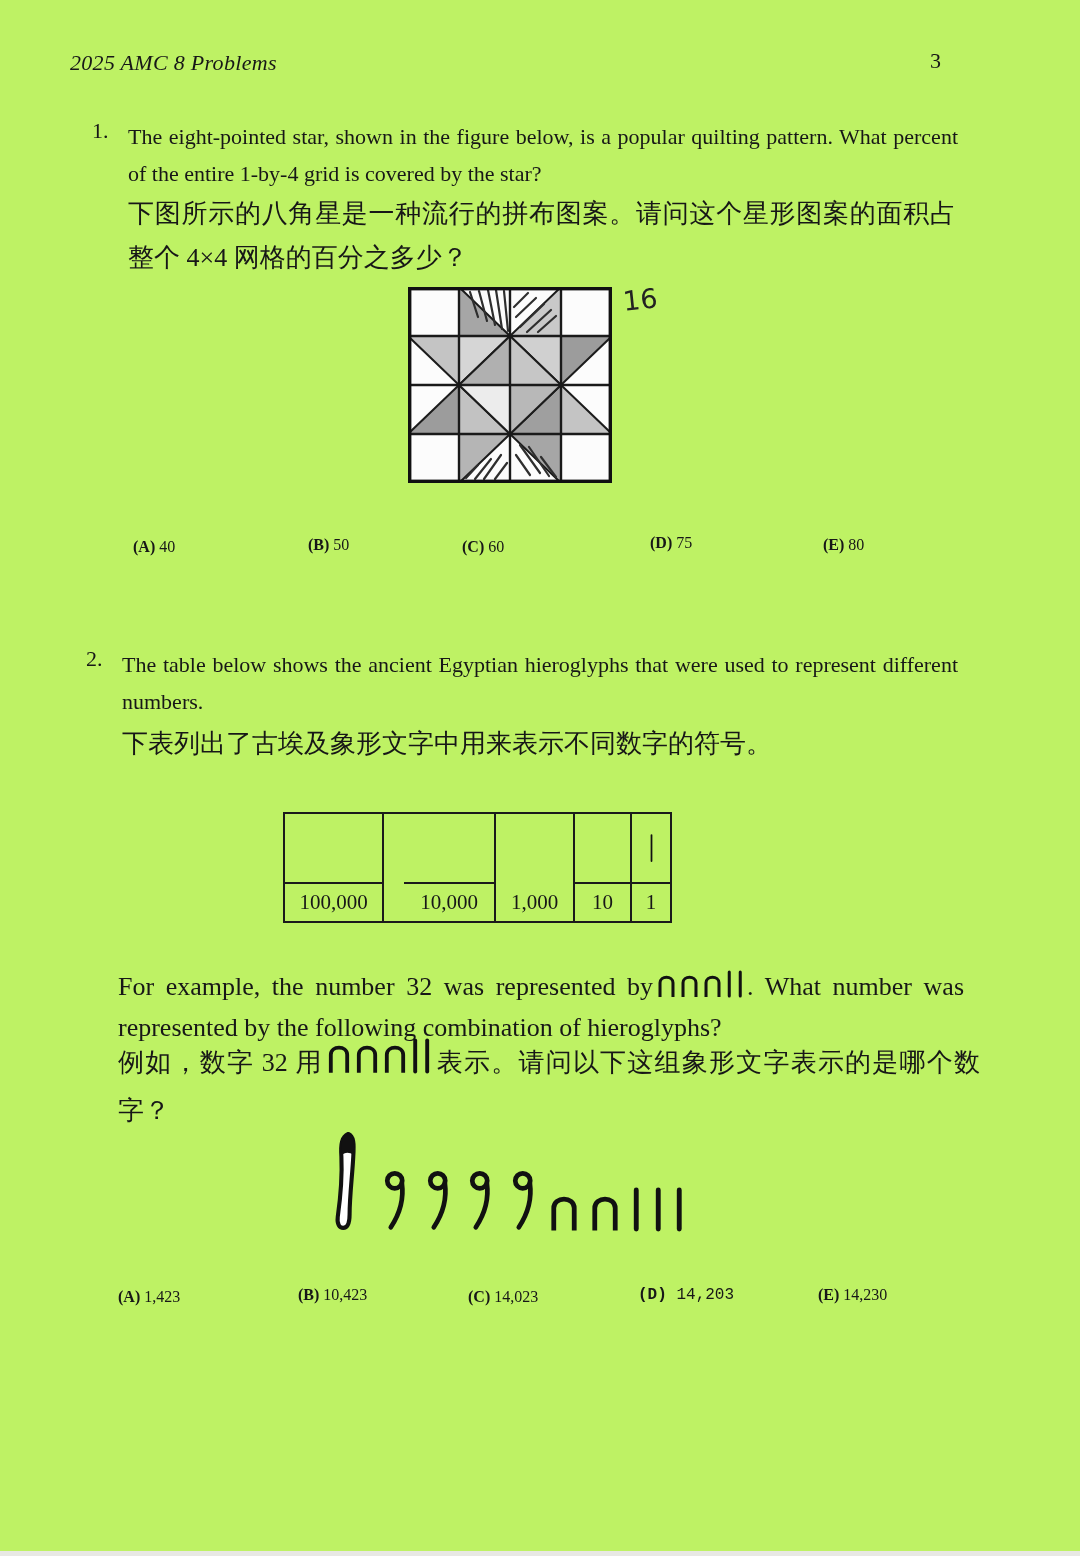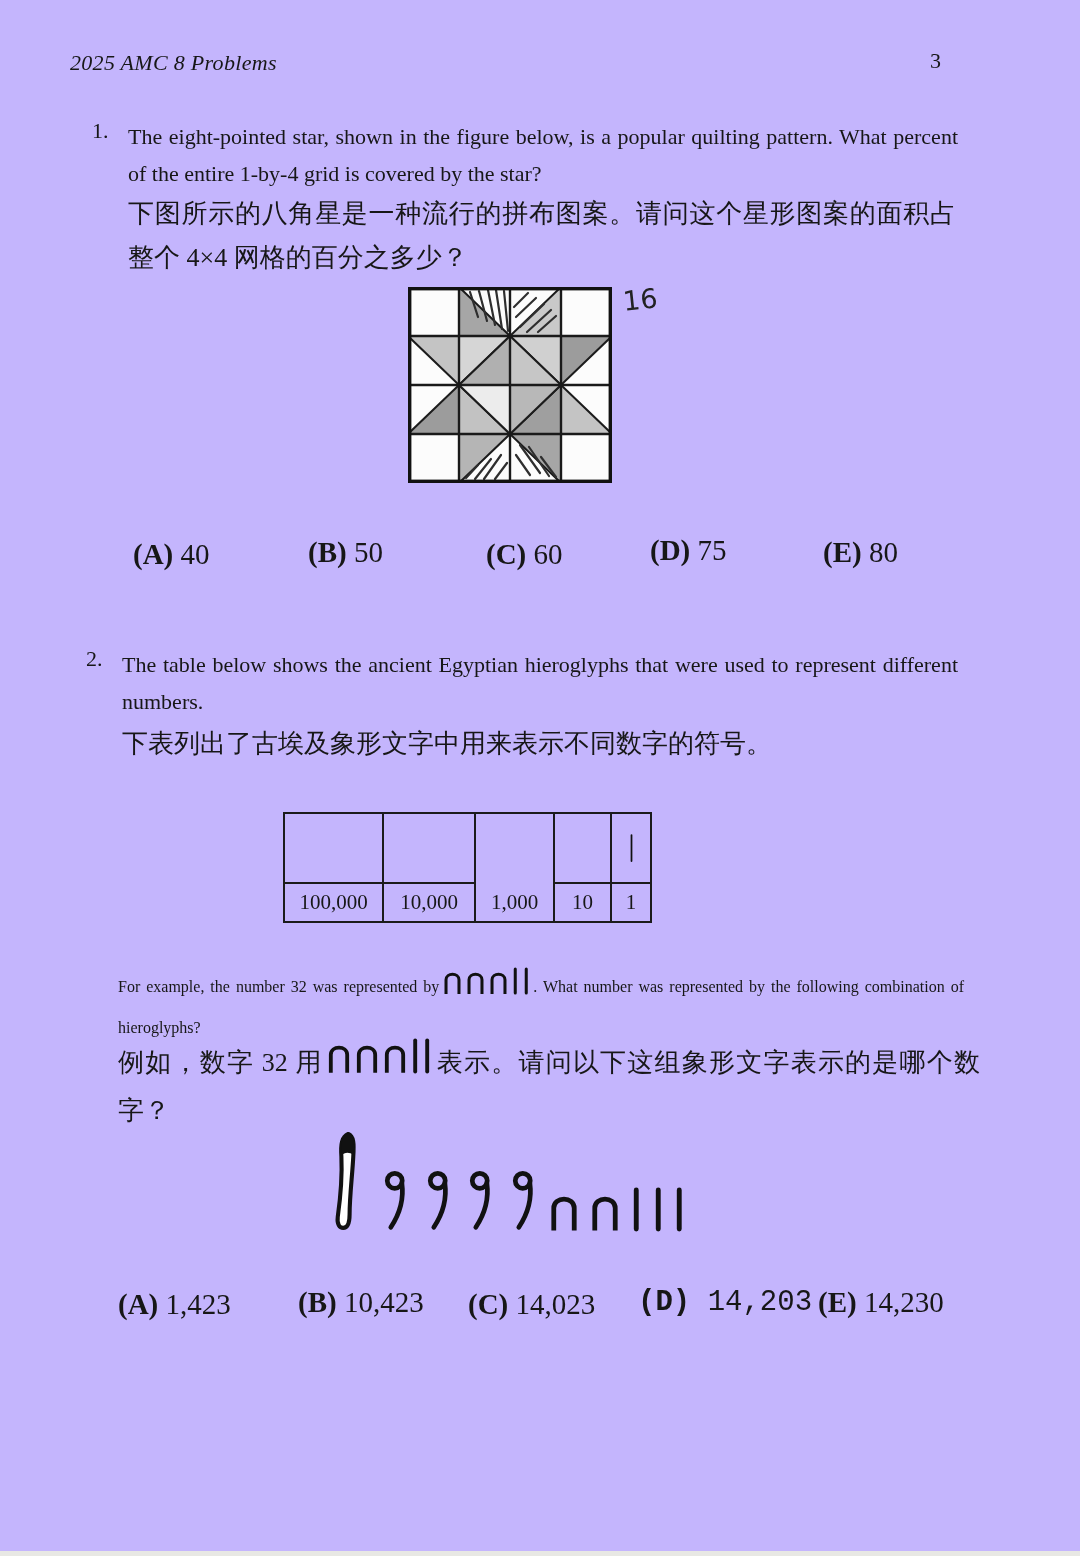--- a/index.html
+++ b/index.html
@@ -1,36 +1,36 @@
 <!DOCTYPE html>
 <html><head>
 <meta charset="utf-8">
 <style>
   html,body{margin:0;padding:0;background:#ffffff;}
   .page{
     position:relative;width:1080px;height:1556px;margin:0 auto;
-    background:#c4b5fd;color:#171717;
+    background:#bef264;color:#171717;
     font-family:"Liberation Serif","DejaVu Serif",serif;
     overflow:hidden;
   }
   .hdr-left{position:absolute;left:70px;top:50px;font-size:22px;font-style:italic;letter-spacing:.3px;}
   .hdr-right{position:absolute;left:930px;top:48px;font-size:22px;}
 
   .prob{position:absolute;display:flex;}
   .prob .num{width:36px;flex:0 0 36px;font-size:22px;}
   .prob .ptxt{flex:1;font-size:22px;line-height:37px;text-align:justify;}
 
   .zh{position:absolute;font-size:26px;line-height:44px;text-align:justify;
       font-family:Liberation Serif, serif;}
 
   .figure-wrap{position:absolute;left:408px;top:287px;width:204px;height:196px;}
   .hand-note{position:absolute;left:623px;top:284px;font-size:27px;
       font-family:"DejaVu Sans",sans-serif;font-weight:500;transform:rotate(-6deg);color:#222;}
 
-  .choice{position:absolute;font-size:29px;white-space:nowrap;}
+  .choice{position:absolute;font-size:16px;white-space:nowrap;}
   .choice b{font-weight:bold;}
 
   
   .htable{position:absolute;left:283px;top:812px;display:flex;border:2.5px solid #1b1b1b;}
   .hcol{display:flex;flex-direction:column;}
   .hcol + .hcol{border-left:2.5px solid #1b1b1b;}
   .hcell-sym{height:68px;display:flex;align-items:center;justify-content:center;border-bottom:2.5px solid #1b1b1b;}
   .hcell-val{height:37px;display:flex;align-items:center;justify-content:center;font-size:21px;}
   .hcell-sym .g-stroke{height:30px;width:7px;}
   .hcell-sym .g-stroke line{stroke-width:3.5;}
@@ -123,37 +123,37 @@
         <line x1="0" y1="147" x2="204" y2="147"></line>
       </g>
       <rect x="1.7" y="1.7" width="200.6" height="192.6" fill="none" stroke="#111" stroke-width="3.4"></rect>
     </svg>
   </div>
   <div class="hand-note">16</div>
 
   <div>
     <span class="choice" style="left:133px;top:538px;"><b>(A)</b>&nbsp;<span>40</span></span>
     <span class="choice" style="left:308px;top:536px;"><b>(B)</b>&nbsp;<span>50</span></span>
-    <span class="choice" style="left:486px;top:538px;"><b>(C)</b>&nbsp;<span>60</span></span>
+    <span class="choice" style="left:462px;top:538px;"><b>(C)</b>&nbsp;<span>60</span></span>
     <span class="choice" style="left:650px;top:534px;"><b>(D)</b>&nbsp;<span>75</span></span>
     <span class="choice" style="left:823px;top:536px;"><b>(E)</b>&nbsp;<span>80</span></span>
   </div>
 
   <div class="prob" style="left:86px;top:646px;width:872px;">
     <div class="num">2.</div>
     <div class="ptxt">The table below shows the ancient Egyptian hieroglyphs that were used to represent different numbers.</div>
   </div>
   <div class="zh" style="left:122px;top:722px;width:845px;">下表列出了古埃及象形文字中用来表示不同数字的符号。</div>
 
   <div class="htable">
     <div class="hcol" style="width:97px;">
       <div class="hcell-sym"></div>
       <div class="hcell-val">100,000</div>
     </div>
-    <div class="hcol" style="width:90px;">
+    <div class="hcol" style="width:90px;padding-left:20px;">
       <div class="hcell-sym"></div>
       <div class="hcell-val">10,000</div>
     </div>
     <div class="hcol" style="width:77px;align-items:center;">
       <div class="hcell-sym"></div>
       <div class="hcell-val">1,000</div>
     </div>
     <div class="hcol" style="width:55px;">
       <div class="hcell-sym"></div>
       <div class="hcell-val">10</div>
@@ -161,21 +161,21 @@
     <div class="hcol" style="width:38px;">
       <div class="hcell-sym">
           <svg class="g-stroke" viewBox="0 0 14 60">
             <line x1="7" y1="4" x2="7" y2="56" stroke="#111" stroke-width="6.5" stroke-linecap="round"></line>
           </svg>
         </div>
       <div class="hcell-val">1</div>
     </div>
   </div>
 
-  <div style="position:absolute;left:118px;top:966px;width:846px;font-size:16px;line-height:41px;text-align:justify;">
+  <div style="position:absolute;left:118px;top:966px;width:846px;font-size:26px;line-height:41px;text-align:justify;">
     <span>For example, the number 32 was represented by</span><span class="inline-glyphs">
         <svg class="g-heel" viewBox="0 0 44 60">
           <path d="M7,58 L7,25 C7,7.5 37,7.5 37,25 L37,58" fill="none" stroke="#111" stroke-width="7"></path>
         </svg>
         <svg class="g-heel" viewBox="0 0 44 60">
           <path d="M7,58 L7,25 C7,7.5 37,7.5 37,25 L37,58" fill="none" stroke="#111" stroke-width="7"></path>
         </svg>
         <svg class="g-heel" viewBox="0 0 44 60">
           <path d="M7,58 L7,25 C7,7.5 37,7.5 37,25 L37,58" fill="none" stroke="#111" stroke-width="7"></path>
         </svg>

